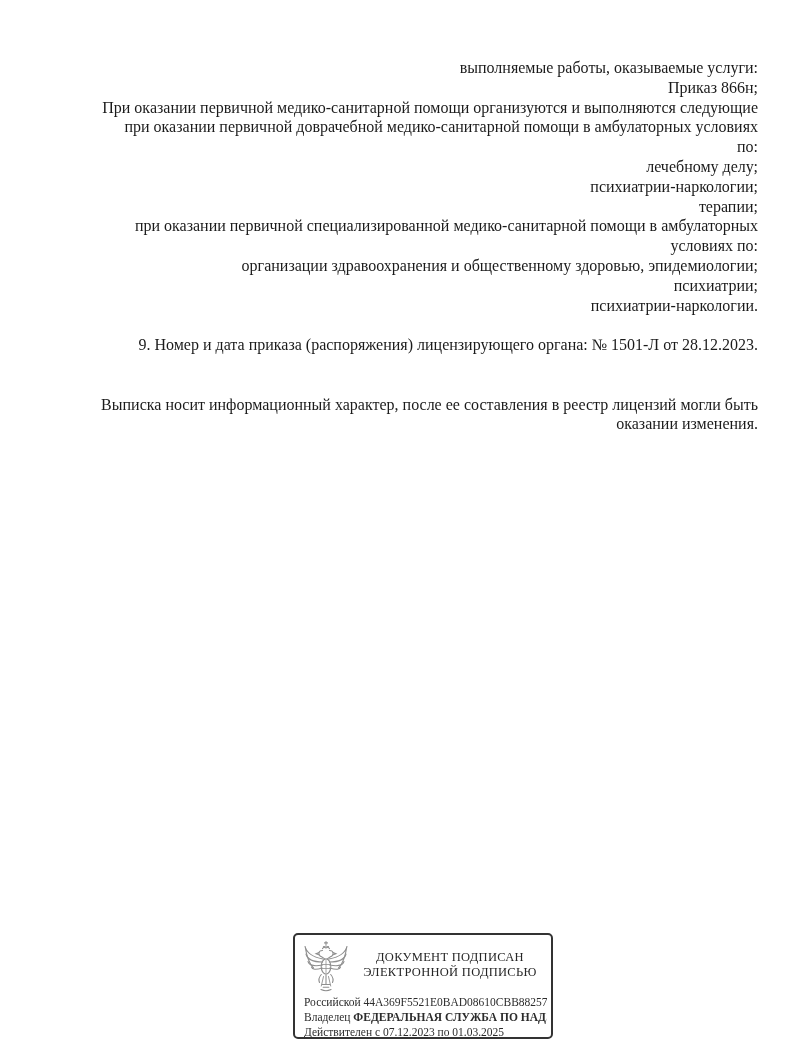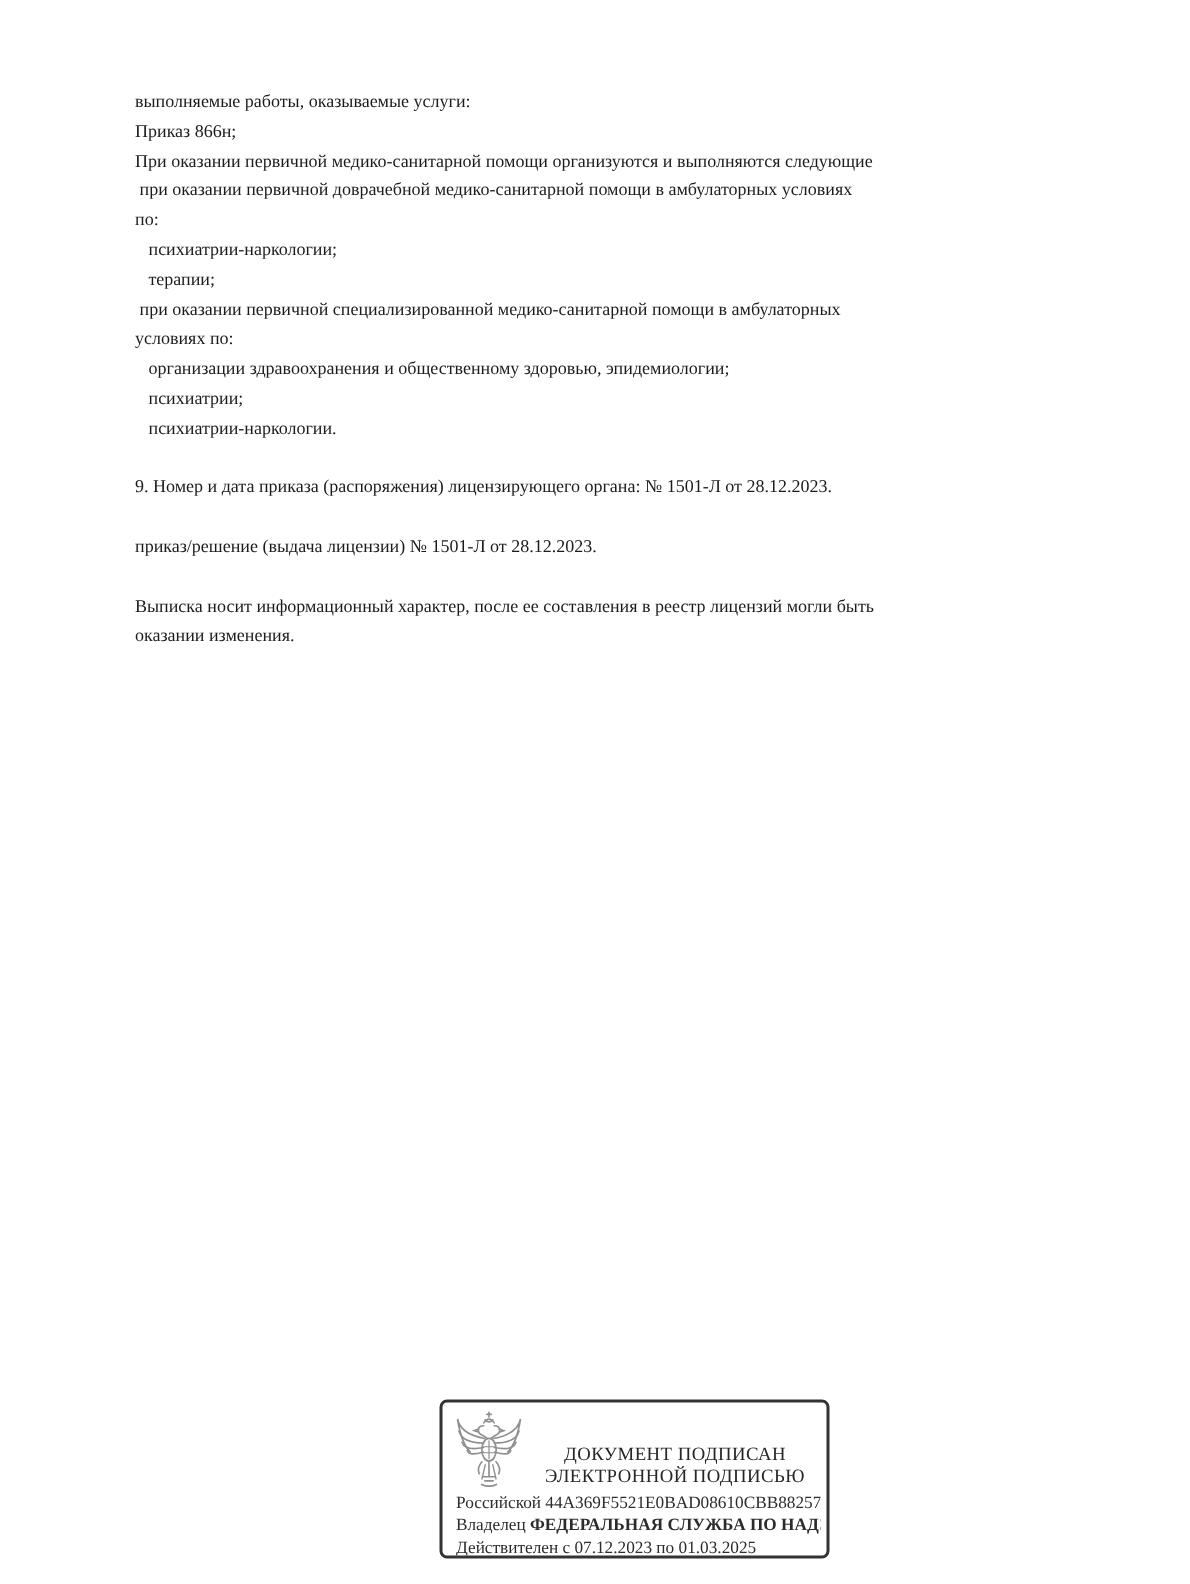--- a/index.html
+++ b/index.html
@@ -8,41 +8,42 @@
     background: #ffffff;
     overflow: hidden;
     position: relative;
     font-family: "Liberation Serif", "DejaVu Serif", serif;
     color: #1b1b1b;
   }
   .doc-text {
     position: absolute;
     left: 90px; top: 58px;
     width: 668px;
-    font-size: 12px;
+    font-size: 16px;
     line-height: 19.8px;
+    text-align: right;
   }
   .doc-line {
     white-space: pre;
     min-height: 19.8px;
   }
   .stamp {
     position: absolute;
     left: 293px; top: 933px;
     width: 260px; height: 106px;
     box-sizing: border-box;
     border: 2px solid #333333;
     border-radius: 5px;
     background: #ffffff;
     color: #2c2c2c;
     overflow: hidden;
   }
   .stamp-head {
     display: flex;
-    align-items: flex-end;
+    align-items: flex-start;
     padding: 5px 0 0 8px;
   }
   .emblem {
     flex: 0 0 auto;
     width: 46px; height: 52px;
     display: inline-block;
   }
   .stamp-title {
     flex: 1 1 auto;
     text-align: center;
@@ -62,31 +63,31 @@
 </style>
 </head>
 <body>
 
 <div class="doc-text">
   <div class="doc-line">выполняемые работы, оказываемые услуги:</div>
   <div class="doc-line">Приказ 866н;</div>
   <div class="doc-line">При оказании первичной медико-санитарной помощи организуются и выполняются следующие</div>
   <div class="doc-line"> при оказании первичной доврачебной медико-санитарной помощи в амбулаторных условиях</div>
   <div class="doc-line">по:</div>
+  <div class="doc-line">   лечебному делу;</div>
   <div class="doc-line">   психиатрии-наркологии;</div>
   <div class="doc-line">   терапии;</div>
   <div class="doc-line"> при оказании первичной специализированной медико-санитарной помощи в амбулаторных</div>
   <div class="doc-line">условиях по:</div>
   <div class="doc-line">   организации здравоохранения и общественному здоровью, эпидемиологии;</div>
   <div class="doc-line">   психиатрии;</div>
   <div class="doc-line">   психиатрии-наркологии.</div>
   <div class="doc-line"></div>
   <div class="doc-line">9. Номер и дата приказа (распоряжения) лицензирующего органа: № 1501-Л от 28.12.2023.</div>
   <div class="doc-line"></div>
-  <div class="doc-line">приказ/решение (выдача лицензии) № 1501-Л от 28.12.2023.</div>
   <div class="doc-line"></div>
   <div class="doc-line">Выписка носит информационный характер, после ее составления в реестр лицензий могли быть</div>
   <div class="doc-line">оказании изменения.</div>
 </div>
 
 <div class="stamp">
   <div class="stamp-head">
     <span class="emblem">
       <svg width="46" height="52" viewBox="0 0 46 52" xmlns="http://www.w3.org/2000/svg">
         <g stroke="#8f8f8f" fill="none" stroke-width="1.1" stroke-linecap="round">

